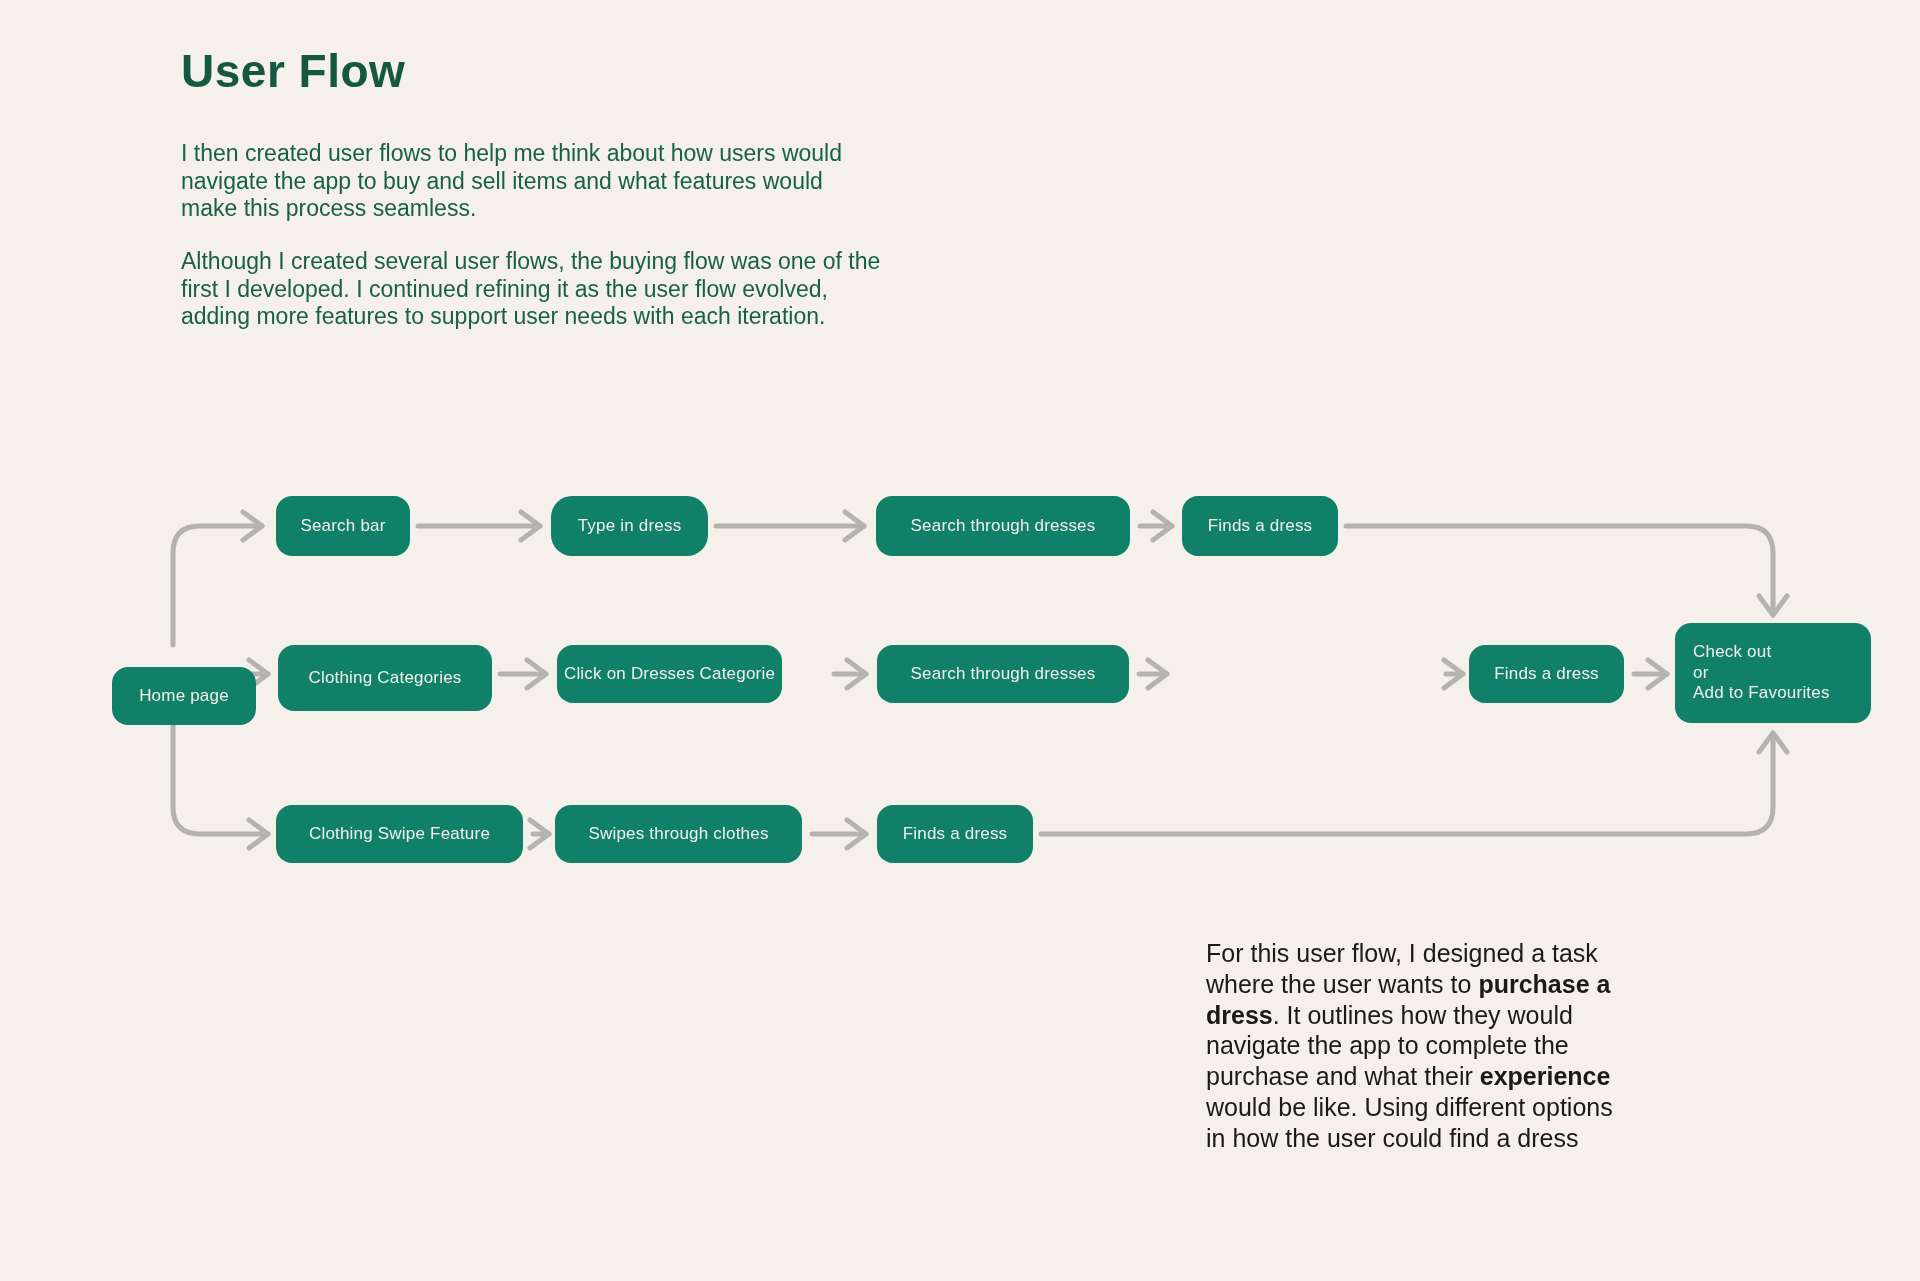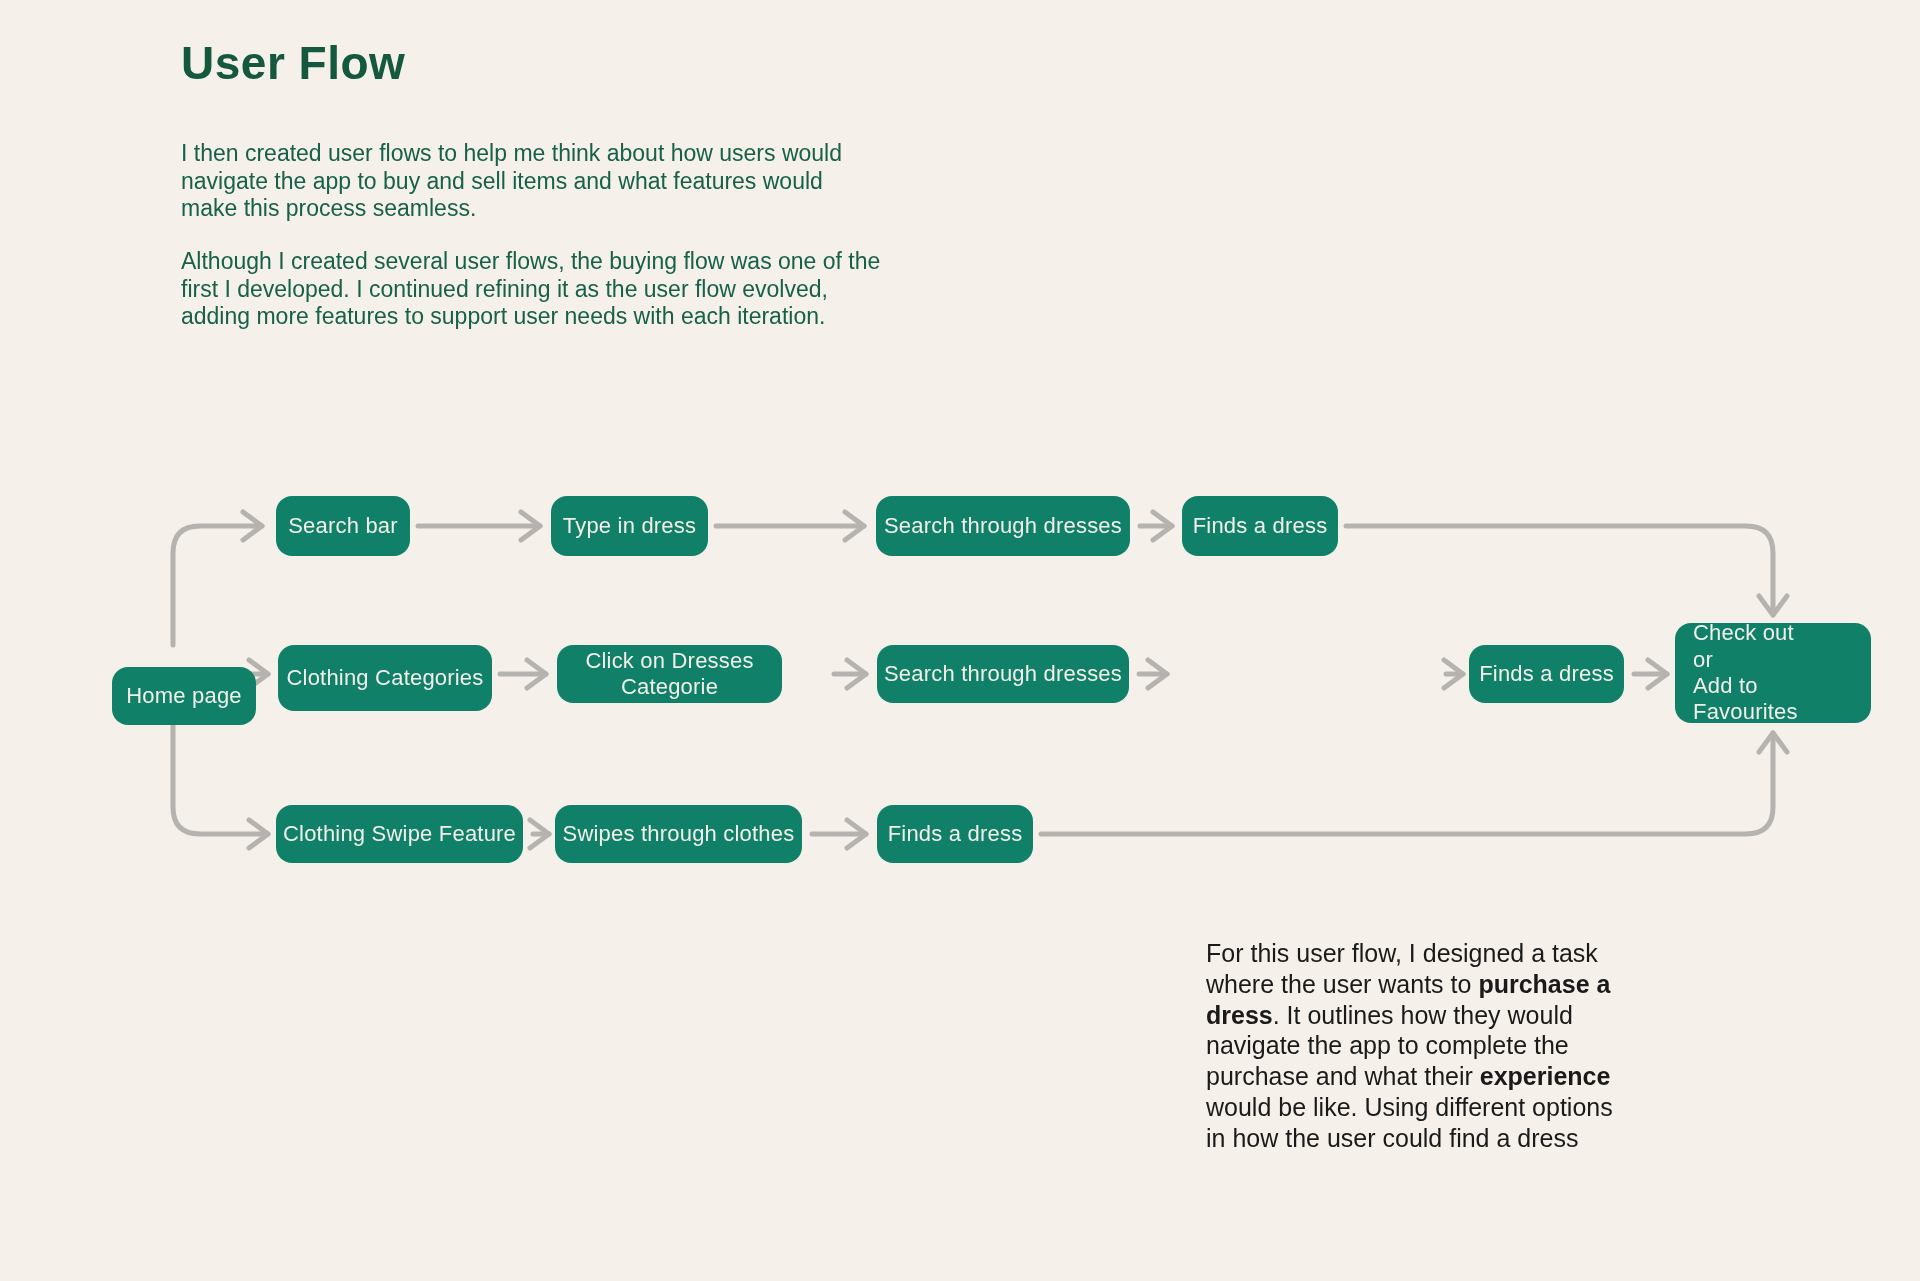--- a/index.html
+++ b/index.html
@@ -10,21 +10,21 @@
   .canvas{
     position:relative;
     width:1920px;
     height:1281px;
     background:#F5F0E9;
     overflow:hidden;
   }
   .page-title{
     position:absolute;
     left:181px;
-    top:36px;
+    top:44px;
     font-size:46px;
     font-weight:800;
     color:#14583F;
     letter-spacing:0.5px;
   }
   .intro{
     position:absolute;
     left:181px;
     color:#176049;
     font-size:23px;
@@ -55,21 +55,21 @@
     left:0; top:0;
   }
   .node{
     position:absolute;
     background:#118069;
     color:#F2EFE9;
     border-radius:16px;
     display:flex;
     align-items:center;
     justify-content:center;
-    font-size:22px;
+    font-size:17px;
     letter-spacing:0.2px;
     text-align:center;
     box-sizing:border-box;
   }
   .node.multiline{
     justify-content:flex-start;
     text-align:left;
     padding-left:18px;
     padding-right:12px;
     white-space:pre-line;
@@ -117,21 +117,21 @@
         <path d="M1446,674 L1463,674" marker-end="url(#chev)"></path>
         <path d="M1634,674 L1667,674" marker-end="url(#chev)"></path>
 
         <path d="M533,834 L549,834" marker-end="url(#chev)"></path>
         <path d="M812,834 L866,834" marker-end="url(#chev)"></path>
         <path d="M1041,834 L1746,834 Q1773,834 1773,807 L1773,733" marker-end="url(#chev)"></path>
       </g>
     </svg>
 
     <div class="node" style="left:276px;top:496px;width:134px;height:60px;">Search bar</div>
-    <div class="node" style="left:551px;top:496px;width:157px;height:60px;">Type in dress</div>
+    <div class="node" style="left:551px;top:496px;width:157px;height:60px;border-radius:21px;">Type in dress</div>
     <div class="node" style="left:876px;top:496px;width:254px;height:60px;">Search through dresses</div>
     <div class="node" style="left:1182px;top:496px;width:156px;height:60px;">Finds a dress</div>
 
     <div class="node" style="left:112px;top:645px;width:144px;height:58px;margin-top:22px;">Home page</div>
     <div class="node" style="left:278px;top:645px;width:214px;height:66px;">Clothing Categories</div>
     <div class="node" style="left:557px;top:645px;width:225px;height:58px;">Click on Dresses Categorie</div>
     <div class="node" style="left:877px;top:645px;width:252px;height:58px;">Search through dresses</div>
     <div class="node" style="left:1469px;top:645px;width:155px;height:58px;">Finds a dress</div>
     <div class="node multiline" style="left:1675px;top:623px;width:196px;height:100px;">Check out
 or

